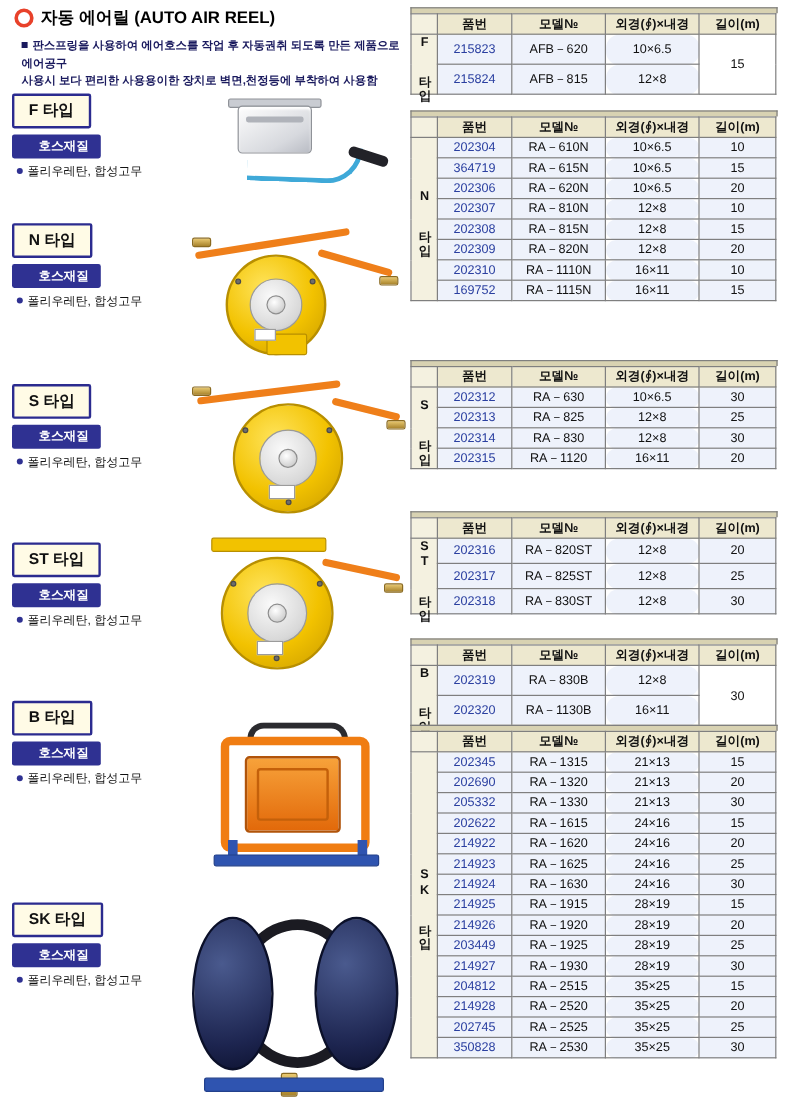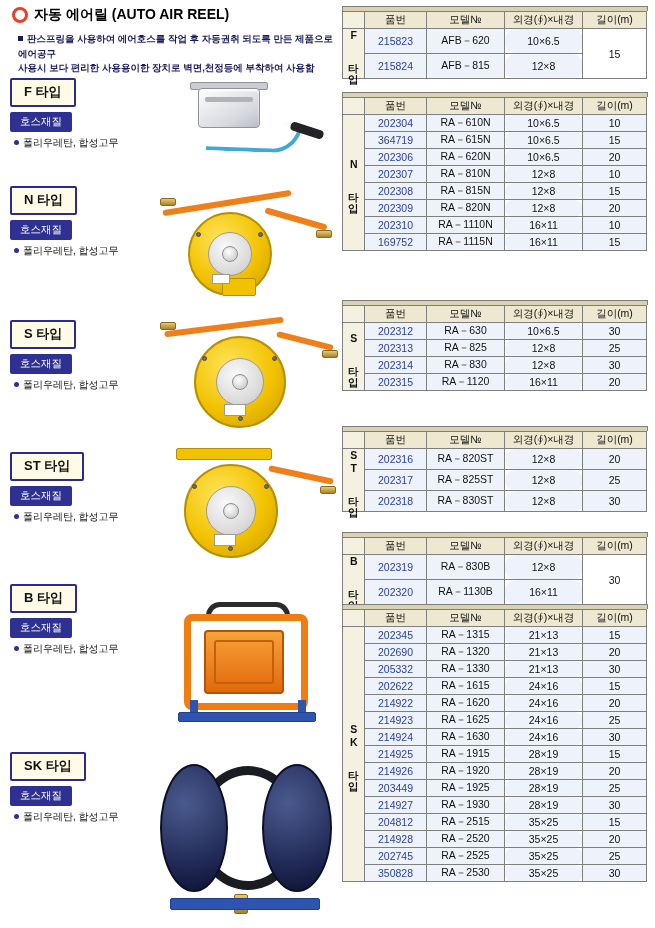--- a/index.html
+++ b/index.html
@@ -38,22 +38,22 @@
   .type-block { position: absolute; left: 0; width: 340px; }
   .type-badge {
     position: absolute; left: 10px;
     border: 2px solid #2b2b8f; background: #fffbe6;
     padding: 3px 12px 4px 12px;
     font-size: 13px; font-weight: bold; color: #111111;
     border-radius: 2px;
   }
   .mat-label {
     position: absolute; left: 10px;
-    background: #2f3192; color: #ffffff; font-weight: normal;
-    font-size: 10.5px; padding: 3px 10px 3px 10px;
+    background: #2f3192; color: #ffffff; font-weight: bold;
+    font-size: 10.5px; padding: 3px 10px 3px 22px;
     border-radius: 2px;
   }
   .mat-value {
     position: absolute; left: 14px;
     font-size: 10px; color: #111111; white-space: nowrap;
   }
   .mat-value .dot {
     display: inline-block; width: 5px; height: 5px; border-radius: 50%;
     background: #2f3192; margin-right: 4px; vertical-align: 1px;
   }
@@ -173,21 +173,21 @@
   table.spec th, table.spec td {
     border: 1px solid #7f7f7f;
     text-align: center;
     font-size: 10.5px;
     height: 17px;
     padding: 0 2px;
     white-space: nowrap;
   }
   table.spec thead th {
     background: #ede8cf;
-    font-weight: normal;
+    font-weight: bold;
     font-size: 10.5px;
     color: #111111;
   }
   td.code { color: #2a3fa0; font-size: 10.5px; }
   td.model { color: #111111; }
   td.dim { color: #111111; border-radius: 11px; }
   td.len { color: #111111; margin-top: 13px; }
   tr.alt td { background: #eef2fb; }
   td.rowhead {
     background: #f4f1e0; font-weight: bold; font-size: 11px;

